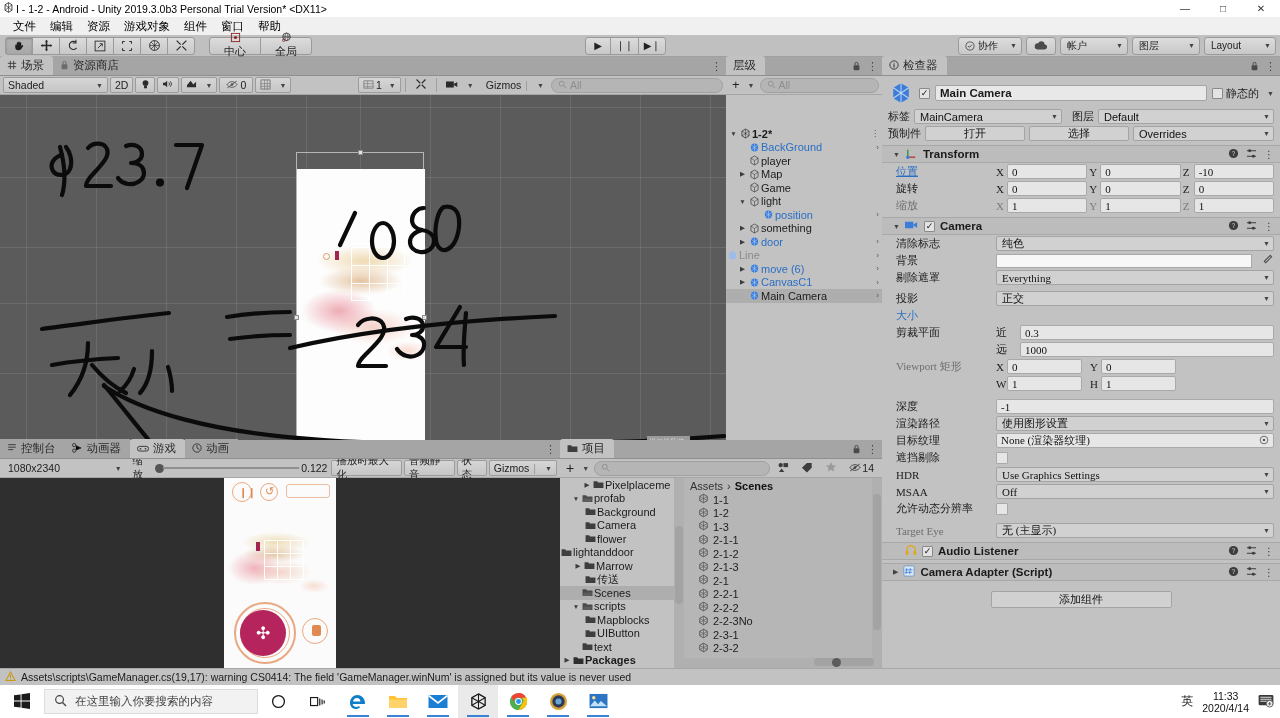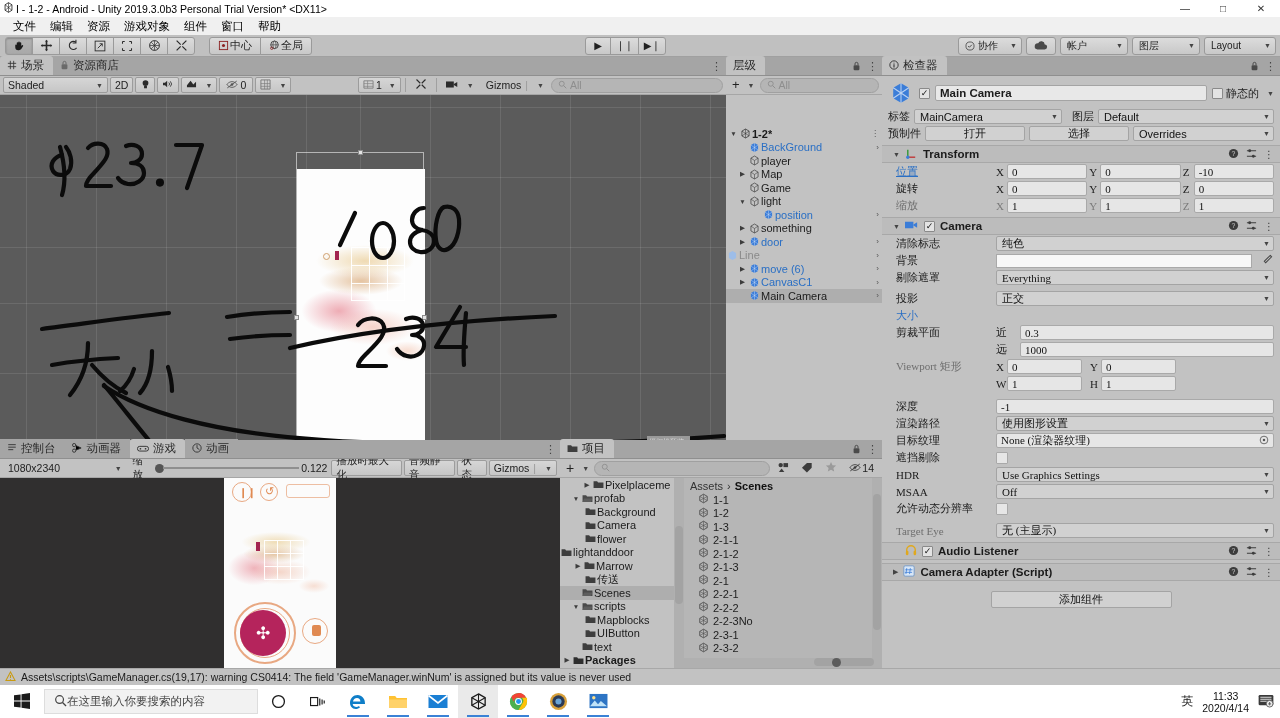--- a/index.html
+++ b/index.html
@@ -45,21 +45,21 @@
     height: 18px; min-width: 28px; padding: 0 5px; margin-right: -1px;
     background: linear-gradient(#dcdcdc,#c8c8c8);
     border: 1px solid #9a9a9a; display: flex; align-items: center; justify-content: center;
     font-size: 10px; color: #222;
   }
   .tbtn.on { background: linear-gradient(#b4b4b4,#a8a8a8); box-shadow: inset 0 1px 2px rgba(0,0,0,.25); }
   .tbtn.first { border-radius: 3px 0 0 3px; margin-left: 5px; }
   .tbtn.last { border-radius: 0 3px 3px 0; align-items: center; }
   .tbtn svg { display:block; }
   .tpivot { margin-left: 10px; display: flex; }
-  .tpivot .tbtn { min-width: 52px; font-size: 11px; gap: 1px; }
+  .tpivot .tbtn { min-width: 52px; font-size: 11px; gap: 1px; flex-direction: column; }
   .play-group { position: absolute; left: 580px; display: flex; }
   .play-group .tbtn { min-width: 26px; }
   .right-group { position: absolute; right: 4px; display: flex; align-items: center; gap: 4px; }
   .right-group .tbtn { min-width: 28px; border-radius: 3px; margin-right: 0; }
   .dd-arrow { font-size: 7px; margin-left: 5px; color: #444; }
   .pad-dd { justify-content: space-between; padding: 0 4px 0 6px; }
 
   
   .panel { position: absolute; background: #c2c2c2; }
   .panel-tabs {
@@ -229,21 +229,21 @@
   }
 
   
   .taskbar {
     position: absolute; left: 0; top: 685px; width: 1280px; height: 33px;
     background: #ffffff; display: flex; align-items: center;
   }
   .start { width: 44px; height: 33px; display: flex; align-items: center; justify-content: center; }
   .tsearch {
     width: 214px; height: 25px; background: #f2f2f2; border: 1px solid #ddd;
-    display: flex; align-items: center; gap: 0; padding: 0 9px; font-size: 11.5px; color: #444;
+    display: flex; align-items: center; gap: 8px; padding: 0 9px; font-size: 11.5px; color: #444;
   }
   .tkicon { width: 40px; height: 33px; display: flex; align-items: center; justify-content: center; position: relative; }
   .tkicon.act { background: #eaeaea; }
   .tkicon .underline { position: absolute; bottom: 1px; left: 9px; width: 22px; height: 2.5px; background: #3b82d6; }
   .tray { position: absolute; right: 0; top: 0; height: 33px; display: flex; align-items: center; gap: 9px; padding-right: 6px; }
   .clock { font-size: 10.5px; line-height: 12px; text-align: center; color: #111; }
 </style>
 </head>
 <body>
 

